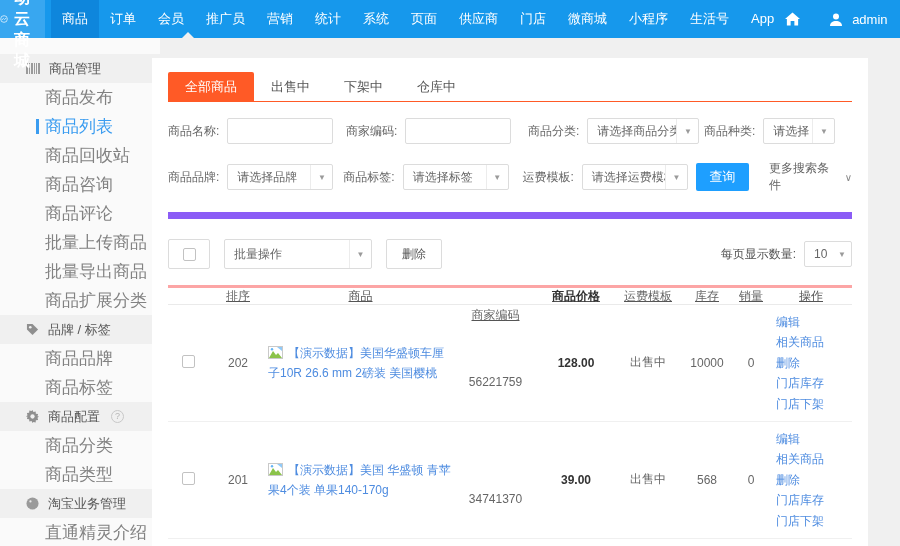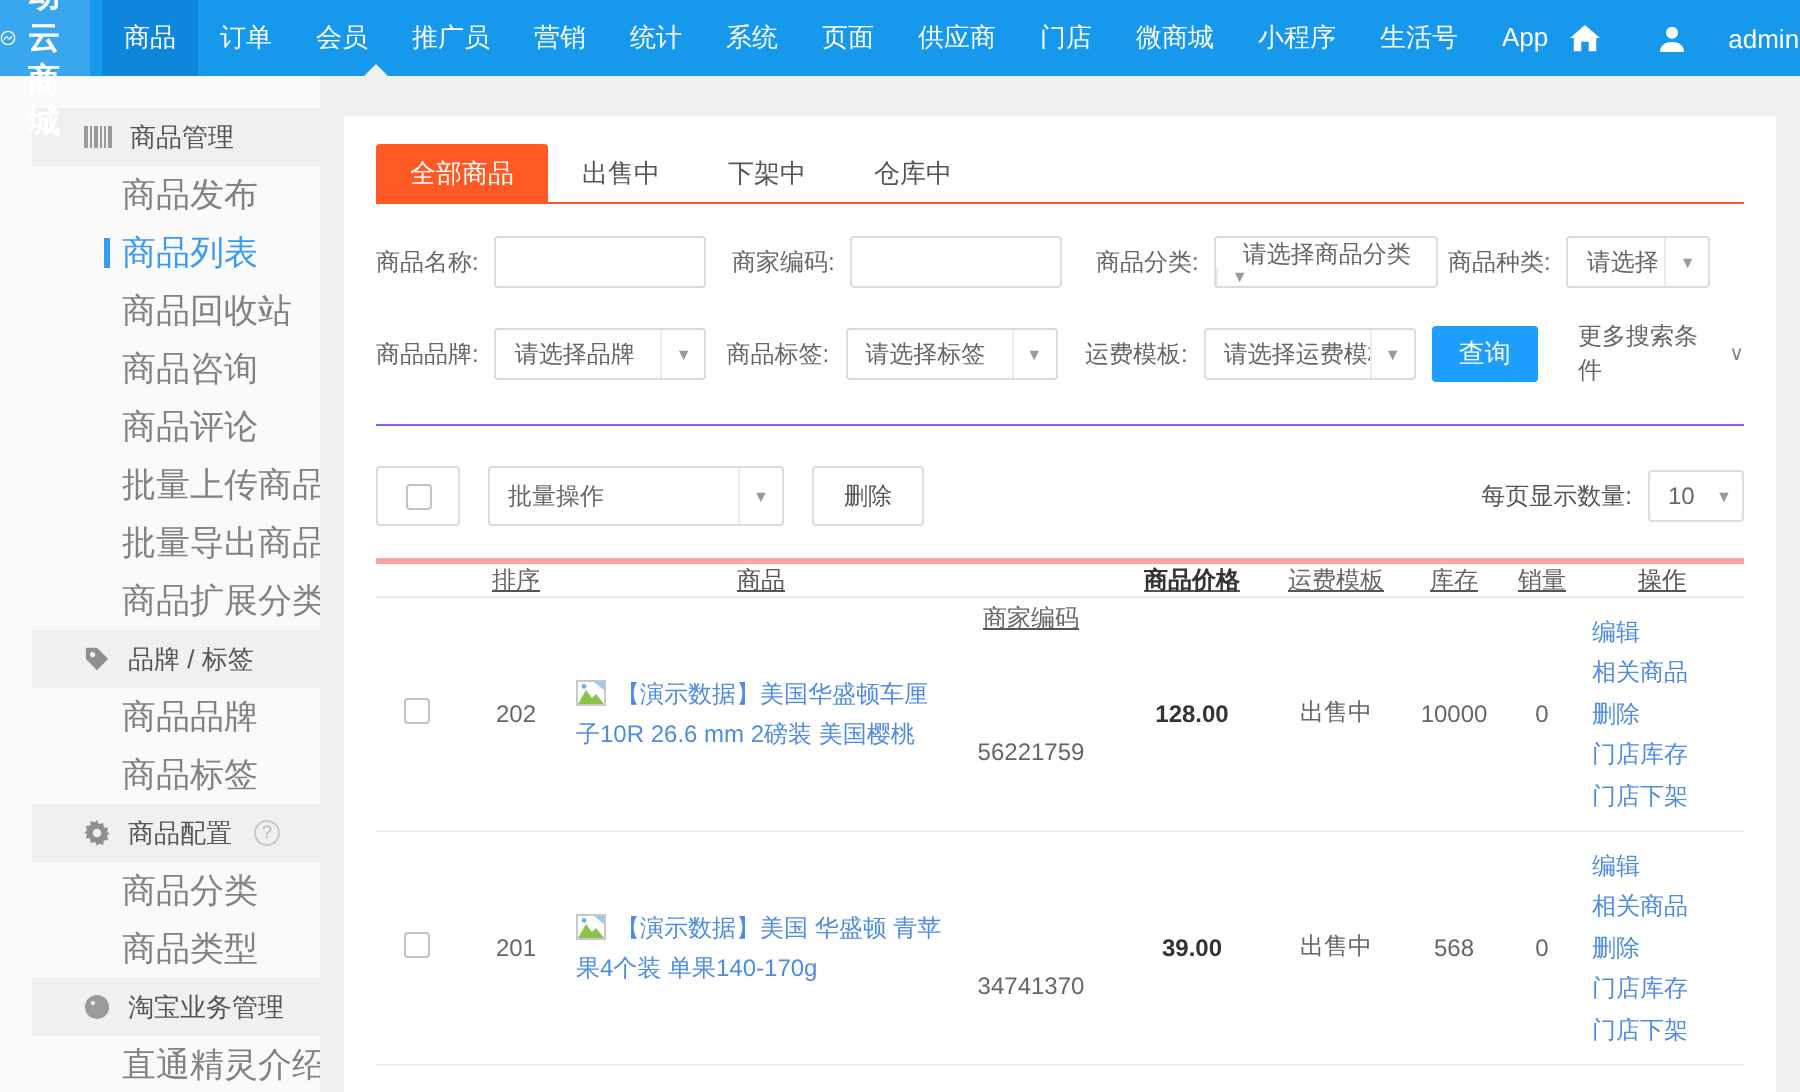--- a/index.html
+++ b/index.html
@@ -12,57 +12,57 @@
   .header { position:absolute; top:0; left:0; width:900px; height:38px;
     background:#1698ec; display:flex; align-items:stretch; z-index:5; }
   .logo { width:160px; background:#38a7f0; display:flex; align-items:center;
     justify-content:center; gap:6px; color:#fff; }
   .logo-text { font-size:16px; font-weight:bold; letter-spacing:1px; }
   .topnav { display:flex; align-items:stretch; margin-left:6px; }
   .nav-item { padding:0 11px; line-height:38px; color:#fff; font-size:13px; cursor:pointer; white-space:nowrap; }
   .nav-item.active { background:#0e86dc; }
   .header-right { margin-left:auto; display:flex; align-items:center; gap:30px; padding-right:30px; }
   .home-btn { display:flex; align-items:center; cursor:pointer; }
-  .user-menu { display:flex; align-items:center; gap:22px; color:#fff; font-size:13px; cursor:pointer; }
+  .user-menu { display:flex; align-items:center; gap:10px; color:#fff; font-size:13px; cursor:pointer; }
   .nav-pointer { position:absolute; top:32px; left:182px; width:0; height:0;
     border-left:6px solid transparent; border-right:6px solid transparent;
     border-bottom:6px solid #f0f0f0; z-index:6; }
   
   .sidebar { position:absolute; top:38px; left:0; width:160px; height:508px;
-    background:#fafafa; padding-top:16px; overflow:hidden;padding-left:16px; }
+    background:#fafafa; padding-top:16px; overflow:hidden; }
   .side-section { height:29px; display:flex; align-items:center; background:#f0f0f0;
     padding-left:26px; gap:9px; color:#555; font-size:13px; cursor:pointer; }
   .side-item { height:29px; line-height:29px; padding-left:45px; color:#828282;
     font-size:17px; position:relative; cursor:pointer; white-space:nowrap; }
   .side-item.active { color:#3a9cf0; }
   .side-item.active::before { content:''; position:absolute; left:36px; top:7px;
     width:3px; height:15px; background:#3a9cf0; }
   .help-icon { width:13px; height:13px; border:1px solid #c8c8c8; border-radius:50%;
     color:#b5b5b5; font-size:9px; line-height:11px; text-align:center; margin-left:2px; }
   
-  .card { position:absolute; left:172px; top:58px; width:716px; height:488px;
+  .card { position:absolute; left:152px; top:58px; width:716px; height:488px;
     background:#fff; padding:14px 16px 0; overflow:hidden; }
   .tabs { display:flex; border-bottom:1px solid #ff5a26; }
   .tab { height:29px; line-height:29px; padding:0 17px; font-size:13px; color:#555; cursor:pointer; }
   .tab.active { background:#ff5a26; color:#fff; border-radius:2px 2px 0 0; }
   
-  .filters { padding-top:16px; border-bottom:1px solid #8b5cf6; }
+  .filters { padding-top:16px; border-bottom:7px solid #8b5cf6; }
   .frow { display:flex; align-items:center; margin-bottom:16px; }
   .frow:last-child { margin-bottom:18px; }
   .fgroup { display:flex; align-items:center; }
   .fg1 { width:178px; } .fg2 { width:182px; } .fg3 { width:176px; }
   .flabel { color:#666; margin-right:8px; white-space:nowrap; }
   .txt { width:106px; height:26px; border:1px solid #dcdcdc; border-radius:2px;
     padding:0 6px; font:inherit; color:#333; background:#fff; outline:none; }
   .sel { display:inline-flex; height:26px; border:1px solid #dcdcdc; border-radius:2px;
     background:#fff; align-items:center; cursor:pointer; }
   .sel .val { padding:0 9px; color:#666; flex:1; white-space:nowrap; overflow:hidden; }
   .sel .caret { width:22px; align-self:stretch; border-left:1px solid #ececec;
     display:flex; align-items:center; justify-content:center; color:#9a9a9a; font-size:8px; }
-  .w106 { width:106px; } .w112 { width:112px;flex-direction:column; } .w72 { width:72px; }
+  .w106 { width:106px; } .w112 { width:112px; } .w72 { width:72px; }
   .btn-search { width:54px; height:28px; background:#1e9fff; color:#fff; border:none;
     border-radius:2px; font:inherit; font-size:13px; cursor:pointer; margin-right:20px; }
   .more-link { color:#666; display:flex; align-items:center; gap:5px; cursor:pointer; }
   .more-caret { color:#888; font-size:10px; }
   
   .toolbar { margin-top:20px; display:flex; align-items:center; }
   .check-wrap { width:42px; height:30px; border:1px solid #dcdcdc; border-radius:2px;
     background:#fff; display:flex; align-items:center; justify-content:center; margin-right:14px; }
   .checkbox { width:13px; height:13px; border:1px solid #c2c2c2; border-radius:2px;
     background:#fff; display:inline-block; cursor:pointer; }

